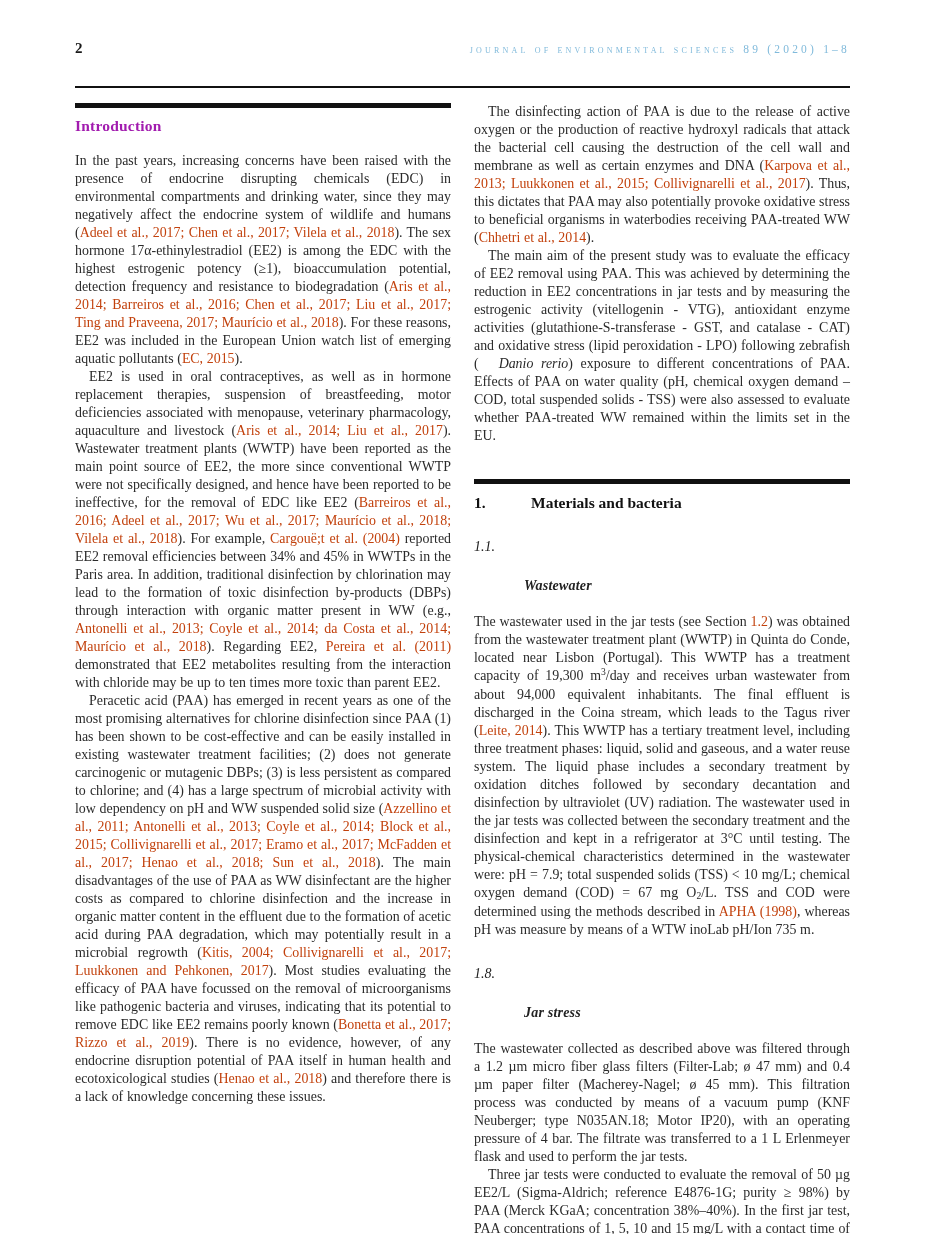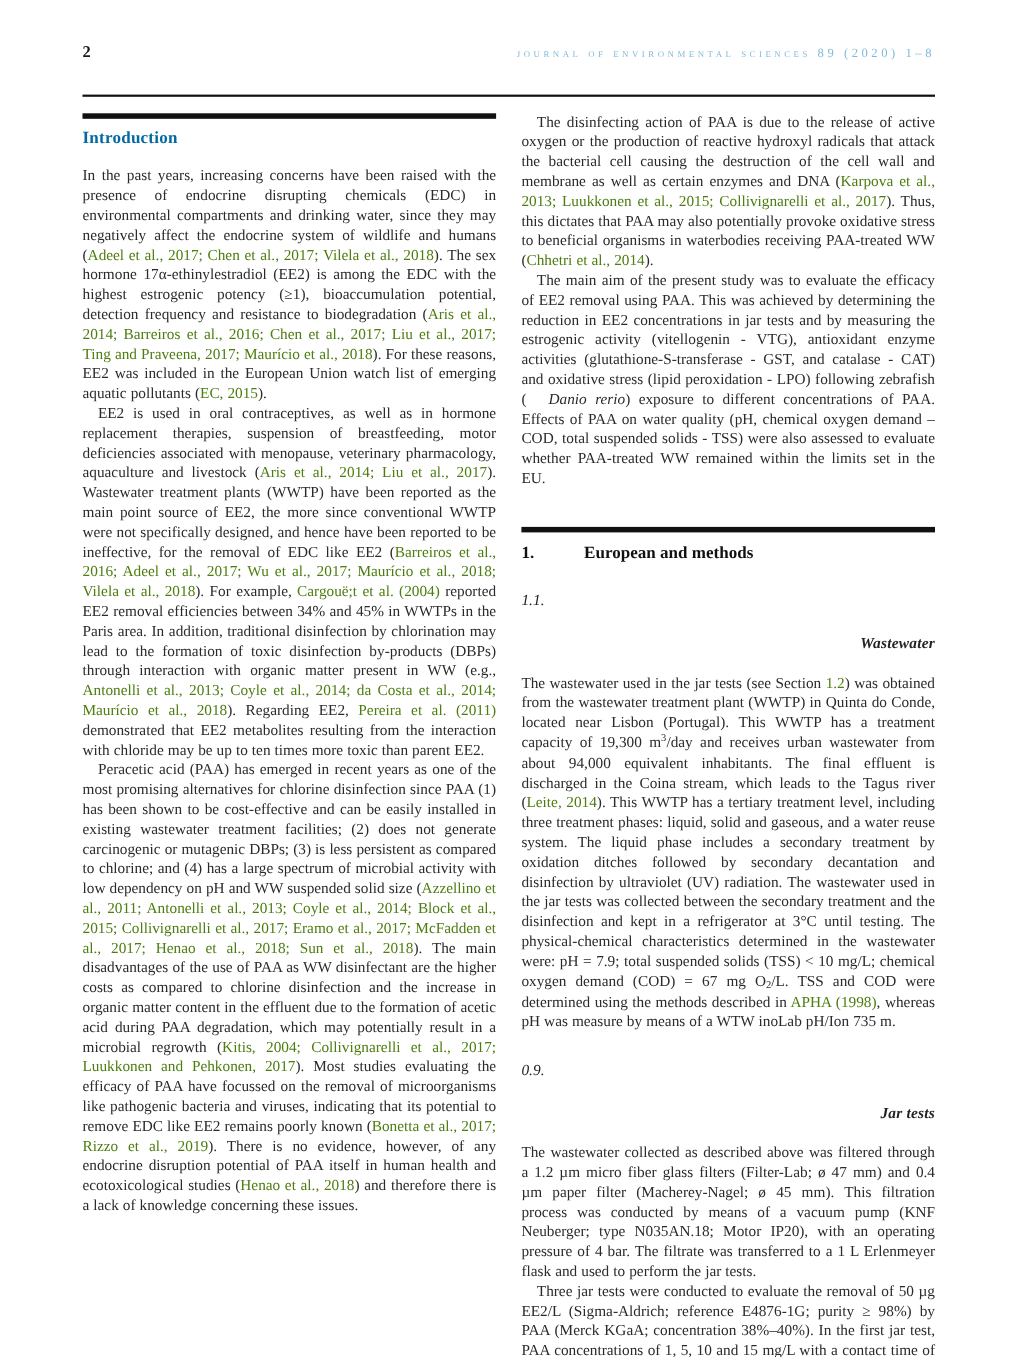--- a/index.html
+++ b/index.html
@@ -42,53 +42,52 @@
     gap: 23px;
     margin-top: 15px;
   }
   .col { width: 376px; flex: 0 0 376px; }
   
   .section-bar {
     height: 4.5px;
     background: #111111;
   }
   .intro-head {
-    font-size: 15.5px; font-weight: bold; color: #0369a1;
+    font-size: 15.5px; font-weight: bold; color: #a21caf;
     margin-top: 9px;
     margin-bottom: 17px;
     letter-spacing: 0.2px;
   }
   .num-head {
     display: flex;
     font-size: 15.5px; font-weight: bold; color: #111111;
     margin-top: 10px;
     margin-bottom: 0;
   }
   .num-head .sec-num { width: 57px; flex: 0 0 57px; }
   .subsection {
     display: flex;
     font-size: 14px;
     color: #222222;
     margin-top: 27px;
     margin-bottom: 19px;
-    justify-content: space-between;
   }
   .subsection .sub-num { width: 50px; flex: 0 0 50px; font-style: italic; }
   .subsection .sub-title { font-style: italic; font-weight: 600; letter-spacing: 0.2px; margin-top: 39px; }
   .methods-block { margin-top: 34px; }
   
   .para {
     font-size: 13.9px;
     line-height: 18px;
     text-align: justify;
     color: #2a2a2a;
     word-spacing: 0.2px;
   }
   .para.indent { text-indent: 14px; }
-  .cite { color: #4d7c0f; }
+  .cite { color: #c2410c; }
   .it { font-style: italic; margin-left: 20px; }
   .sup { font-size: 69%; vertical-align: baseline; position: relative; top: -0.45em; }
   .sub { font-size: 69%; vertical-align: baseline; position: relative; top: 0.25em; }
 </style>
 </head>
 <body>
 
 <div class="page">
 
   <div class="running-head">
@@ -109,32 +108,32 @@
     </div>
 
     <div class="col">
       <p class="para indent"><span>The disinfecting action of PAA is due to the release of active oxygen or the production of reactive hydroxyl radicals that attack the bacterial cell causing the destruction of the cell wall and membrane as well as certain enzymes and DNA (</span><span class="cite">Karpova et al., 2013; Luukkonen et al., 2015; Collivignarelli et al., 2017</span><span>). Thus, this dictates that PAA may also potentially provoke oxidative stress to beneficial organisms in waterbodies receiving PAA-treated WW (</span><span class="cite">Chhetri et al., 2014</span><span>).</span></p>
       <p class="para indent"><span>The main aim of the present study was to evaluate the efficacy of EE2 removal using PAA. This was achieved by determining the reduction in EE2 concentrations in jar tests and by measuring the estrogenic activity (vitellogenin - VTG), antioxidant enzyme activities (glutathione-S-transferase - GST, and catalase - CAT) and oxidative stress (lipid peroxidation - LPO) following zebrafish (</span><span class="it">Danio rerio</span><span>) exposure to different concentrations of PAA. Effects of PAA on water quality (pH, chemical oxygen demand – COD, total suspended solids - TSS) were also assessed to evaluate whether PAA-treated WW remained within the limits set in the EU.</span></p>
 
       <div class="methods-block">
         <div class="section-bar"></div>
         <div class="num-head">
           <span class="sec-num">1.</span>
-          <span class="sec-title">European and methods</span>
+          <span class="sec-title">Materials and bacteria</span>
         </div>
 
         <div class="subsection">
           <span class="sub-num">1.1.</span>
           <span class="sub-title">Wastewater</span>
         </div>
         <p class="para"><span>The wastewater used in the jar tests (see Section </span><span class="cite">1.2</span><span>) was obtained from the wastewater treatment plant (WWTP) in Quinta do Conde, located near Lisbon (Portugal). This WWTP has a treatment capacity of 19,300 m</span><span class="sup">3</span><span>/day and receives urban wastewater from about 94,000 equivalent inhabitants. The final effluent is discharged in the Coina stream, which leads to the Tagus river (</span><span class="cite">Leite, 2014</span><span>). This WWTP has a tertiary treatment level, including three treatment phases: liquid, solid and gaseous, and a water reuse system. The liquid phase includes a secondary treatment by oxidation ditches followed by secondary decantation and disinfection by ultraviolet (UV) radiation. The wastewater used in the jar tests was collected between the secondary treatment and the disinfection and kept in a refrigerator at 3°C until testing. The physical-chemical characteristics determined in the wastewater were: pH = 7.9; total suspended solids (TSS) &lt; 10 mg/L; chemical oxygen demand (COD) = 67 mg O</span><span class="sub">2</span><span>/L. TSS and COD were determined using the methods described in </span><span class="cite">APHA (1998)</span><span>, whereas pH was measure by means of a WTW inoLab pH/Ion 735 m.</span></p>
 
         <div class="subsection">
-          <span class="sub-num">0.9.</span>
-          <span class="sub-title">Jar tests</span>
+          <span class="sub-num">1.8.</span>
+          <span class="sub-title">Jar stress</span>
         </div>
         <p class="para"><span>The wastewater collected as described above was filtered through a 1.2 µm micro fiber glass filters (Filter-Lab; ø 47 mm) and 0.4 µm paper filter (Macherey-Nagel; ø 45 mm). This filtration process was conducted by means of a vacuum pump (KNF Neuberger; type N035AN.18; Motor IP20), with an operating pressure of 4 bar. The filtrate was transferred to a 1 L Erlenmeyer flask and used to perform the jar tests.</span></p>
         <p class="para indent"><span>Three jar tests were conducted to evaluate the removal of 50 µg EE2/L (Sigma-Aldrich; reference E4876-1G; purity ≥ 98%) by PAA (Merck KGaA; concentration 38%–40%). In the first jar test, PAA concentrations of 1, 5, 10 and 15 mg/L with a contact time of 10 min were evaluated. These EE2 and PAA</span></p>
       </div>
     </div>
 
   </div>
 </div>
 
 </body></html>

